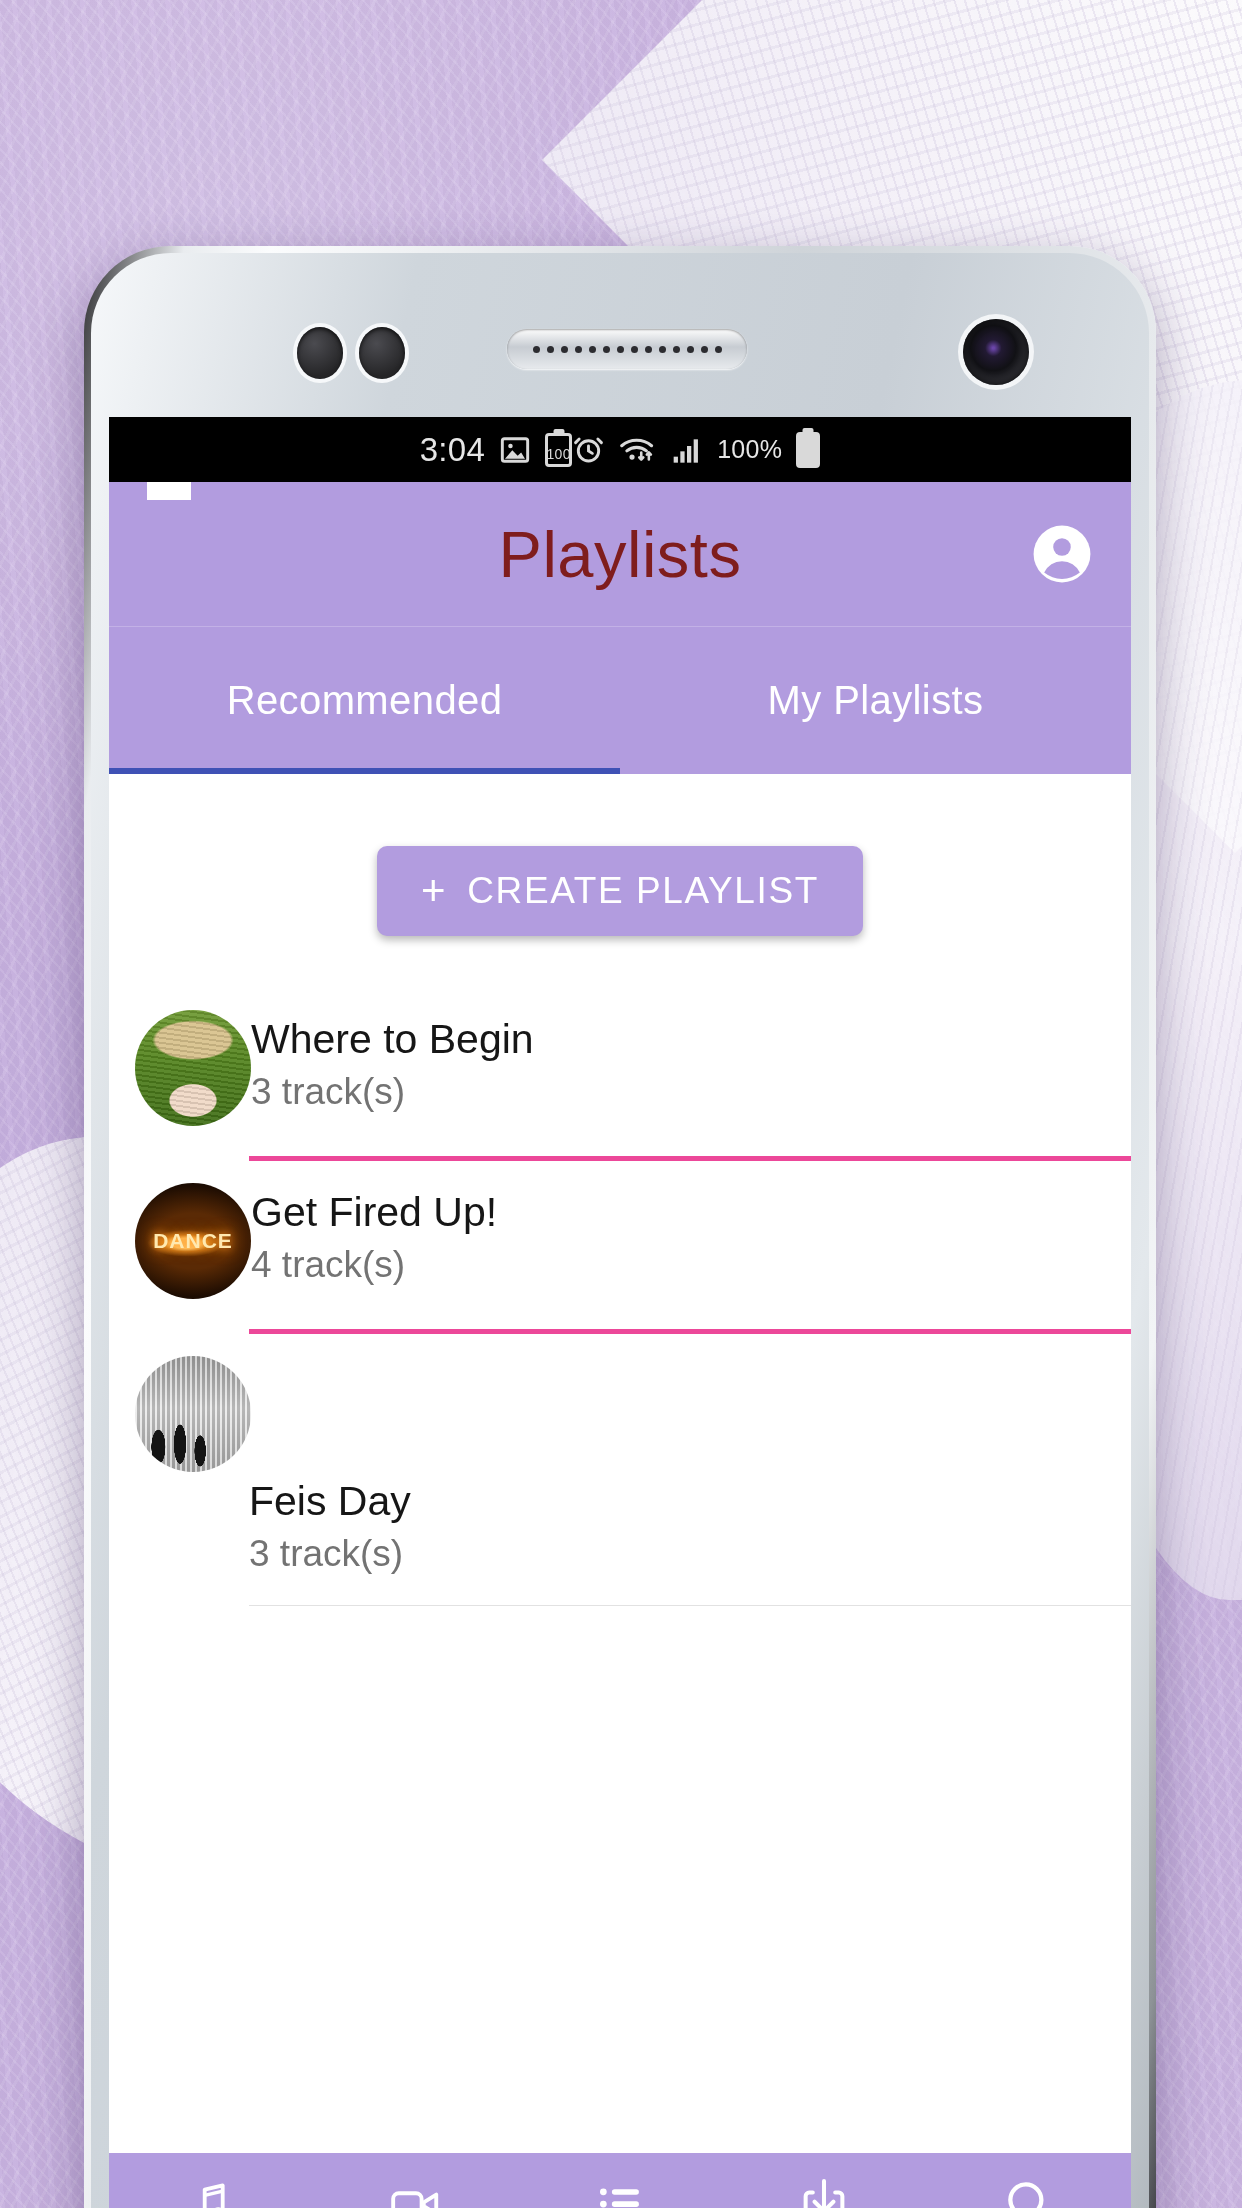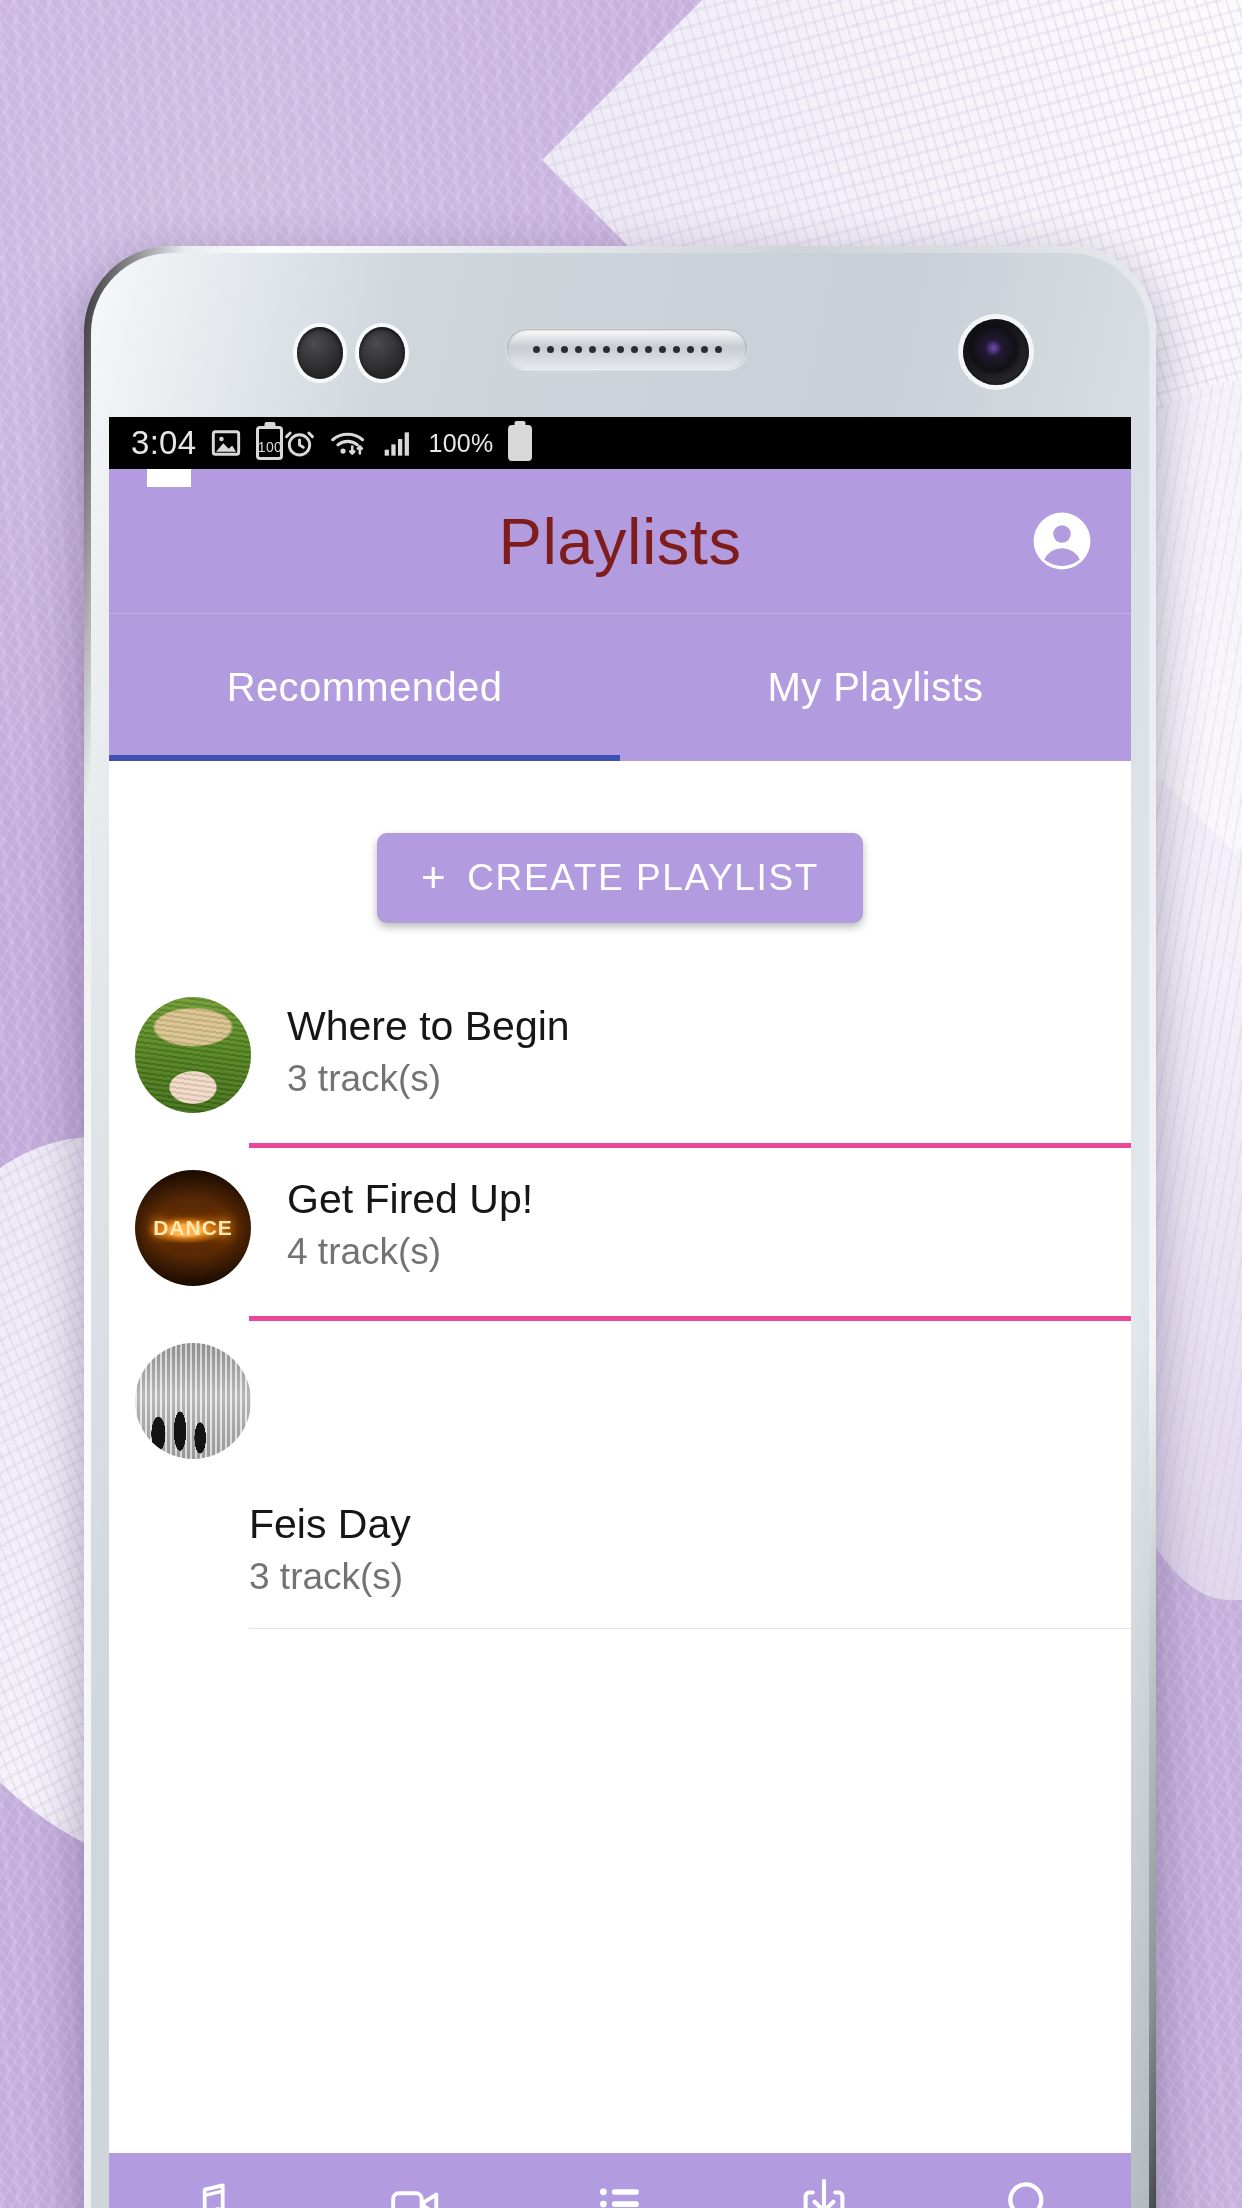--- a/index.html
+++ b/index.html
@@ -103,22 +103,22 @@
   
   #screen{
     position:absolute; left:18px; top:164px;
     width:1022px; height:1900px;
     background:#ffffff;
     overflow:hidden;
   }
 
   
   #statusbar{
-    height:52px; background:#000; color:#e6e6e6;
-    display:flex; align-items:center; justify-content:flex-start;
+    height:65px; background:#000; color:#e6e6e6;
+    display:flex; align-items:center; justify-content:center;
     padding:0 22px; font-size:31px; letter-spacing:.3px;
   }
   #sb-left, #sb-right{ display:flex; align-items:center; gap:14px; }
   #sb-time{ font-size:33px; font-weight:400; }
   .sb-ico{ display:inline-flex; align-items:center; }
   #battery-100{
     width:27px; height:34px; border:3px solid #d9d9d9; border-radius:4px;
     position:relative; display:flex; align-items:flex-end; justify-content:center;
     font-size:13px; color:#d9d9d9; line-height:1;
   }
@@ -174,21 +174,21 @@
     font-family:"Liberation Sans", sans-serif;
     font-size:37px; letter-spacing:1.6px;
     display:flex; align-items:center; gap:20px;
     box-shadow:0 4px 9px rgba(0,0,0,.28);
     cursor:pointer;
   }
   #create-plus{ font-size:42px; line-height:1; font-weight:300; }
 
   #playlist-list{ margin-top:52px; padding-left:140px; }
   .row{
-    display:flex; align-items:flex-start; gap:36px;
+    display:flex; align-items:flex-start; 
     padding:22px 0 30px 0; cursor:pointer;
   }
   .row + .row{ border-top:5px solid #ec4899; }
   #playlist-list .row:last-child{ border-bottom:1px solid #e2e2e2; padding-bottom:30px;flex-direction:column; }
   .thumb{
     width:116px; height:116px; border-radius:50%;
     flex:0 0 116px; margin-left:-114px; overflow:hidden;
     position:relative;
   }
   .row-text{ padding-top:4px; }

